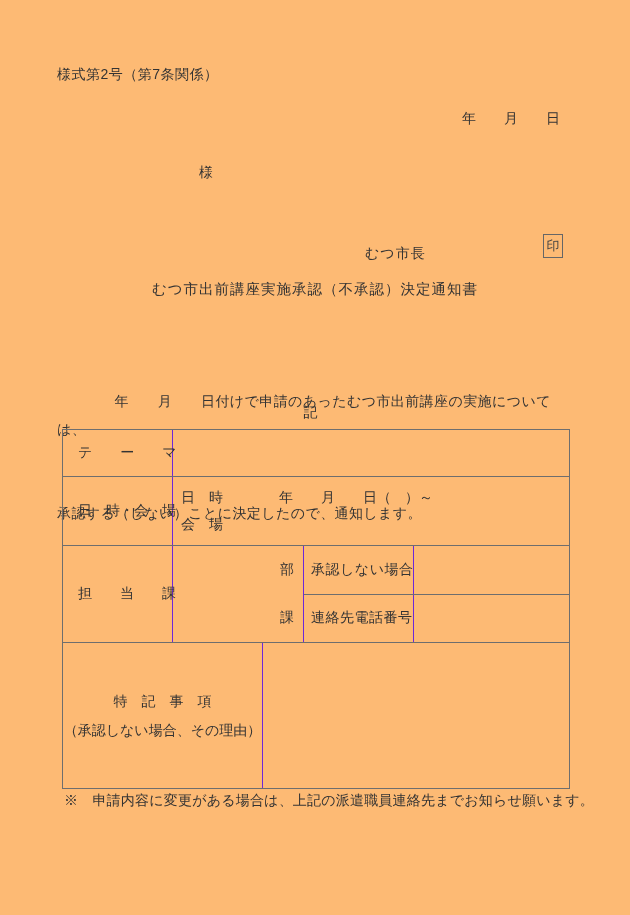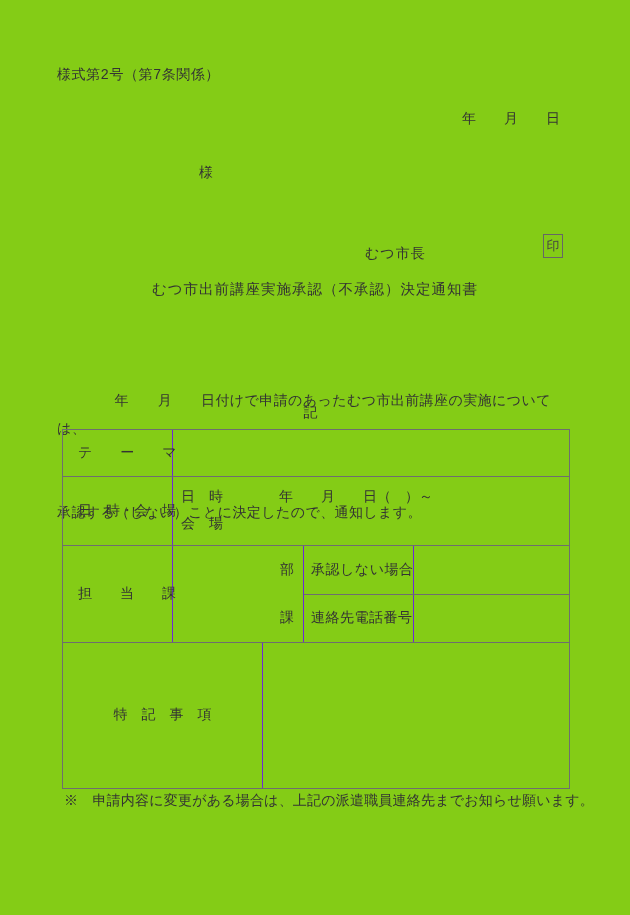--- a/index.html
+++ b/index.html
@@ -2,23 +2,23 @@
 <html><head>
 <meta charset="utf-8">
 <style>
   * { margin: 0; padding: 0; box-sizing: border-box; }
   html, body { background: #e8e8e8; }
   .page {
     position: relative;
     width: 630px;
     height: 915px;
     margin: 0 auto;
-    background: #84cc16;
+    background: #fdba74;
     color: #333333;
-    font-family: Liberation Mono, monospace;
+    font-family: Liberation Sans, sans-serif;
     font-size: 14px;
     overflow: hidden;
   }
   .abs { position: absolute; white-space: pre; }
 
   .form-number { left: 57px; top: 66px; letter-spacing: 0.5px; }
   .date-line   { left: 462px; top: 110px; }
   .recipient   { left: 199px; top: 164px; }
 
   .issuer-row { left: 365px; top: 234px; width: 205px; height: 26px; }
@@ -146,20 +146,21 @@
         <div class="sub-row">
           <div class="cell sub-label b-r">連絡先電話番号</div>
           <div class="cell sub-value"></div>
         </div>
       </div>
     </div>
 
     <div class="trow r4">
       <div class="cell notes-cell b-r">
         <div>特　記　事　項</div>
+        <div>（承認しない場合、その理由）</div>
       </div>
       <div class="cell value-cell"></div>
     </div>
 
   </div>
 
   <div class="abs footnote">※　申請内容に変更がある場合は、上記の派遣職員連絡先までお知らせ願います。</div>
 
 </div>
 

